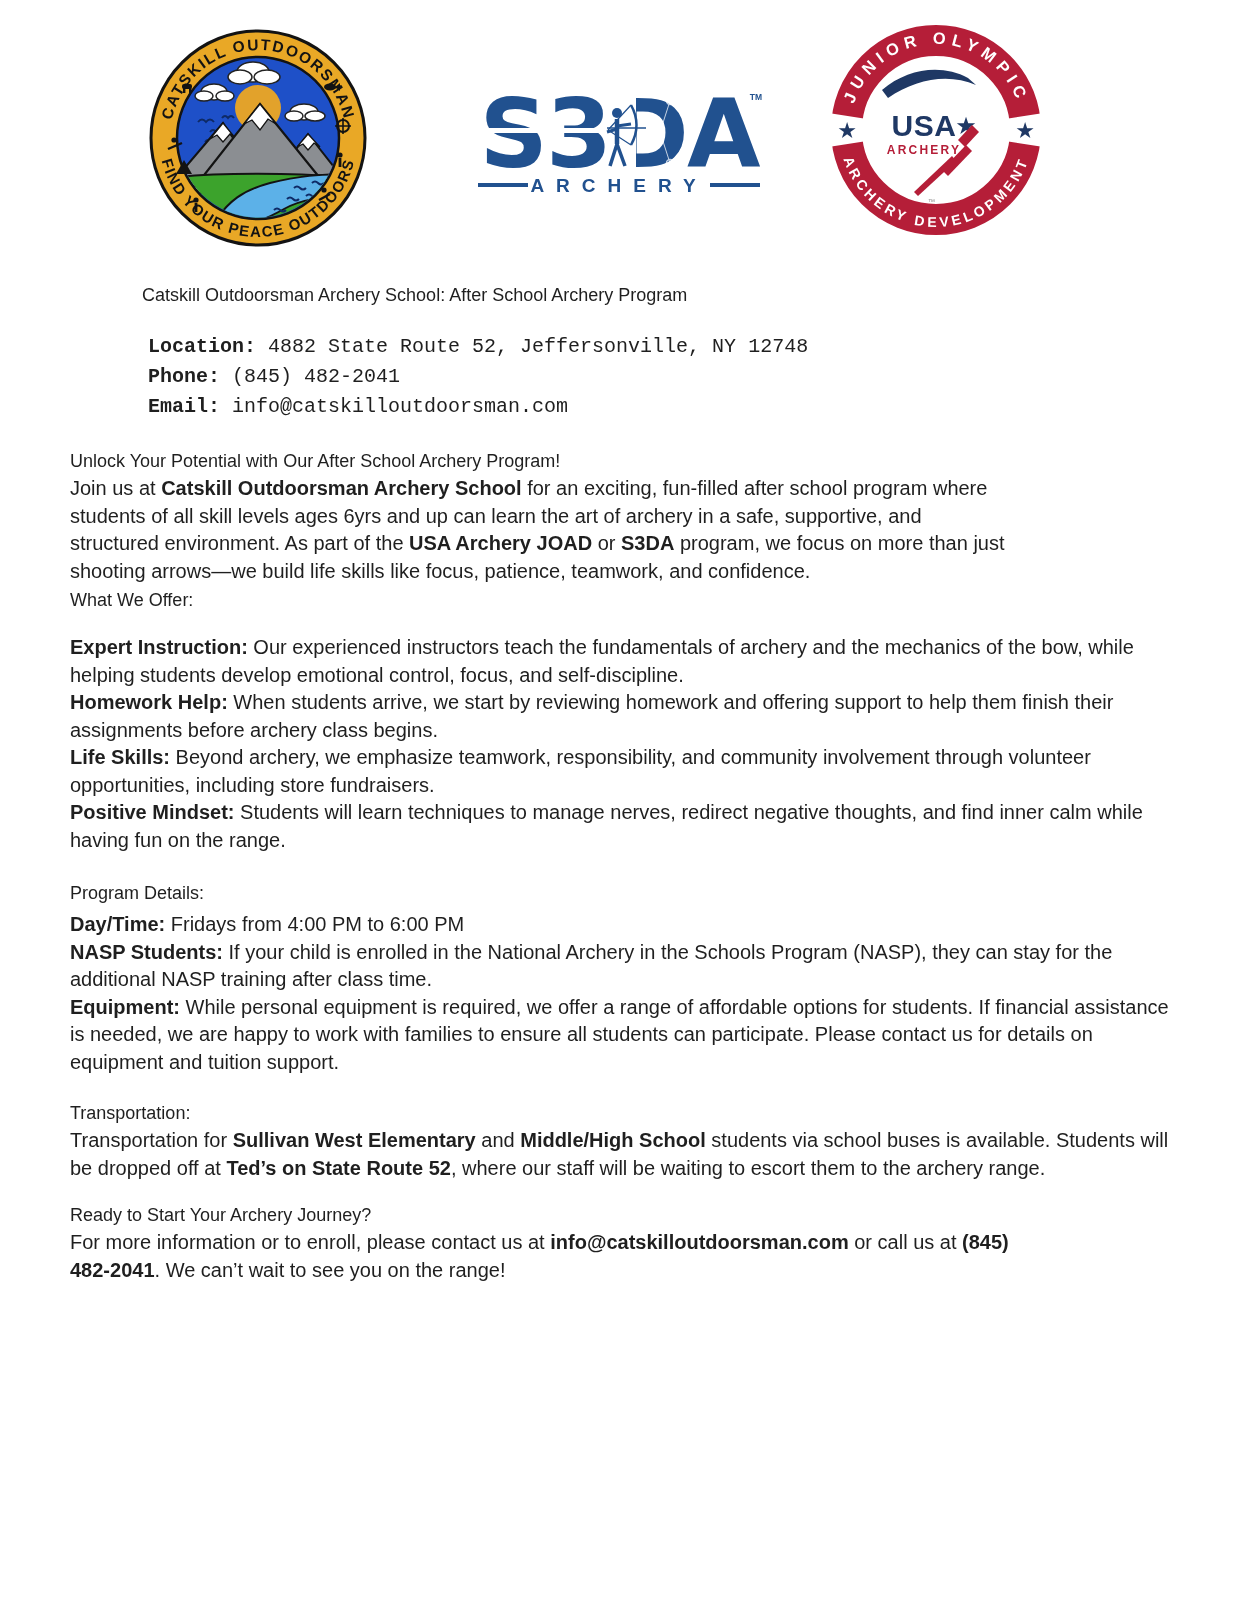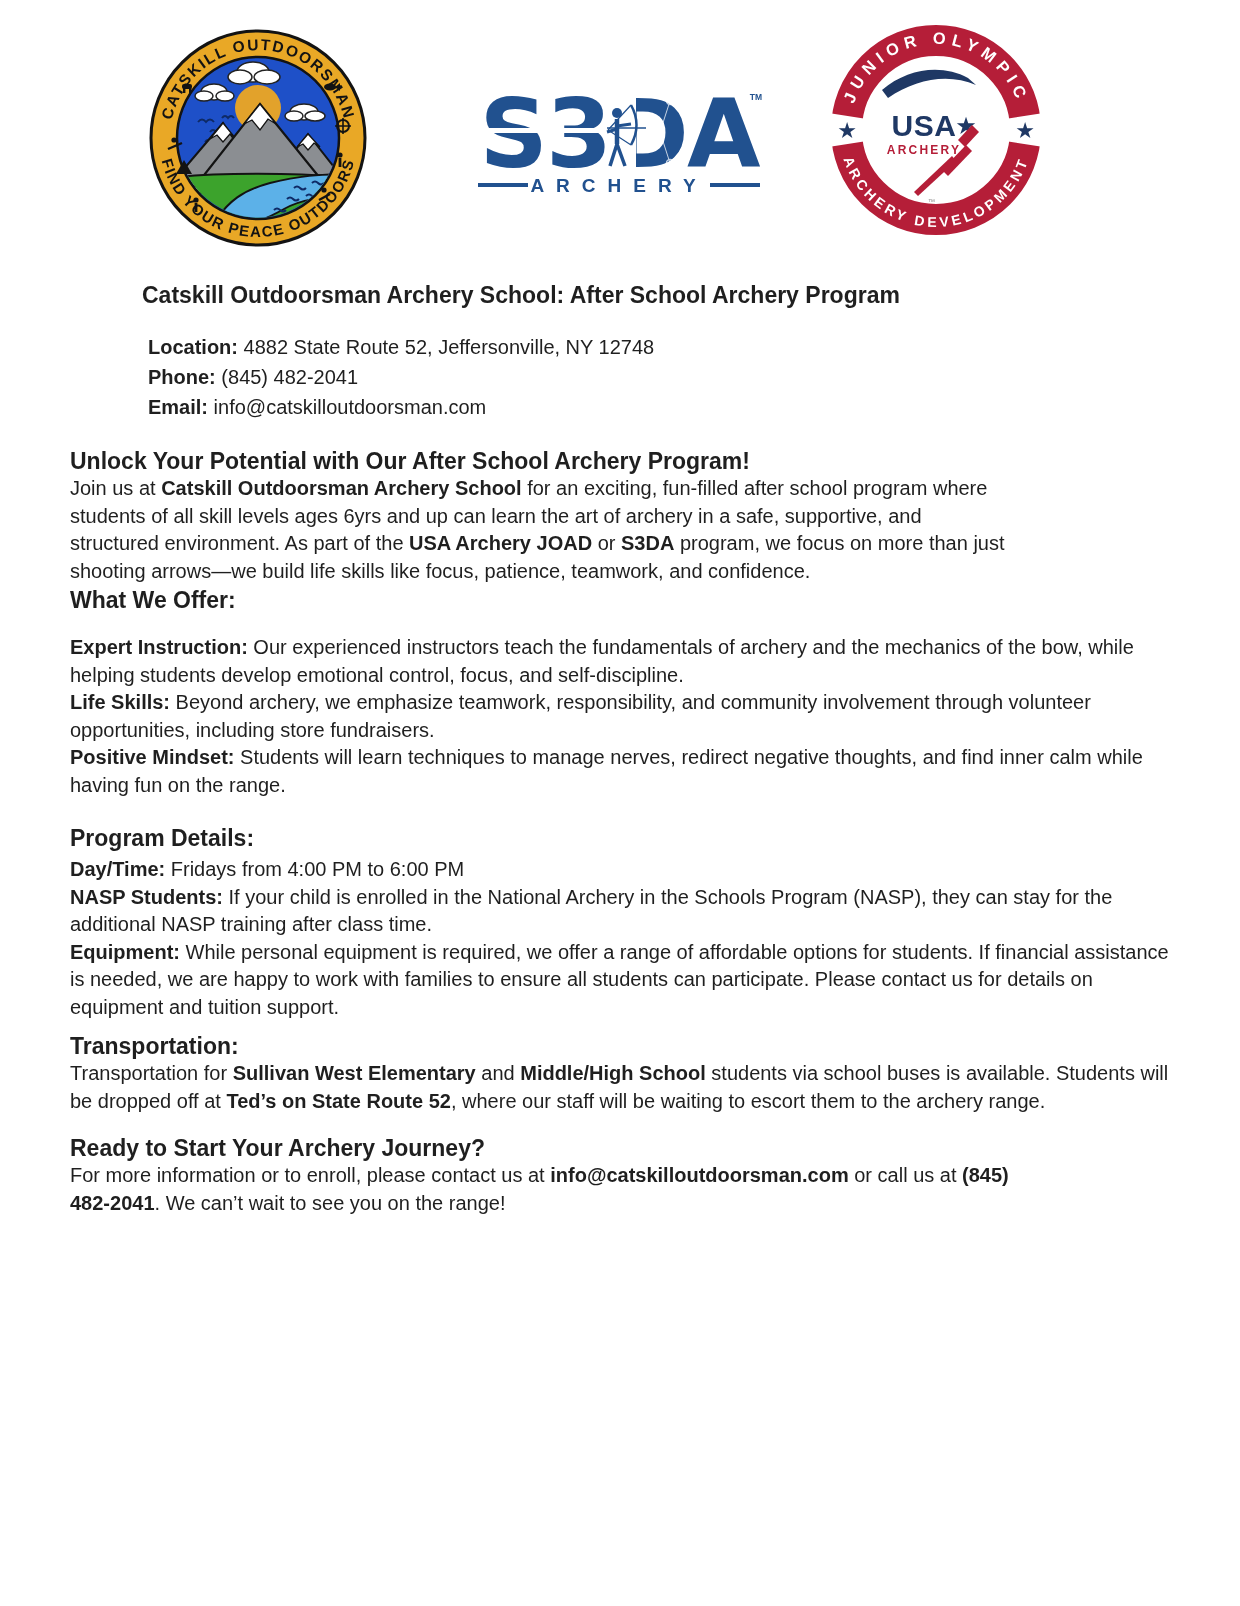--- a/index.html
+++ b/index.html
@@ -11,32 +11,32 @@
   }
   .logos { position:relative; height:250px; }
   .logo { position:absolute; }
   .logo-catskill { left:148px; top:28px; width:220px; height:220px; }
   .logo-s3da    { left:474px; top:88px;  width:290px; height:112px; }
   .logo-joad    { left:830px; top:24px;  width:212px; height:212px; }
   .logo svg { display:block; width:100%; height:100%; }
 
   .content { padding:0 70px; font-size:20px; line-height:27.5px; }
   .content p { margin:0; }
-  h1, h2 { font-size:23px; line-height:27px; margin:0; font-weight:bold; }
+  h1, h2 { font-size:18px; line-height:27px; margin:0; font-weight:normal; }
 
   .title        { margin:32px 0 0 72px; }
-  .contact      { margin:23px 0 4px 78px; line-height:30px; }
+  .contact      { margin:23px 0 4px 78px; line-height:30px;font-family:Liberation Mono, monospace; }
   .h-unlock     { margin-top:26px; }
   .p-intro      { margin:16px 0 0 75px; max-width:940px; }
   .h-offer      { margin-top:2px; }
   .offer-block  { margin-top:20px; }
   .h-details    { margin-top:26px; }
   .details-block{ margin-top:4px; }
   .p-daytime    { margin-bottom:10px; }
-  .h-transport  { margin-top:12px; }
+  .h-transport  { margin-top:24px; }
   .p-transport  { margin-top:16px; }
   .h-cta        { margin-top:20px; }
   .p-cta        { margin:24px 0 0 75px; max-width:940px; }
   b { font-weight:bold; }
 </style>
 </head>
 <body>
 
 <div class="page">
 
@@ -201,20 +201,21 @@
       <p><b>Phone:</b> <span>(845) 482-2041</span></p>
       <p><b>Email:</b> <span>info@catskilloutdoorsman.com</span></p>
     </div>
 
     <h2 class="h-unlock">Unlock Your Potential with Our After School Archery Program!</h2>
     <p class="p-intro"><span>Join us at </span><b>Catskill Outdoorsman Archery School</b><span> for an exciting, fun-filled after school program where students of all skill levels ages 6yrs and up can learn the art of archery in a safe, supportive, and structured environment. As part of the </span><b>USA Archery JOAD</b><span> or </span><b>S3DA</b><span> program, we focus on more than just shooting arrows—we build life skills like focus, patience, teamwork, and confidence.</span></p>
 
     <h2 class="h-offer">What We Offer:</h2>
     <div class="offer-block">
       <p><b>Expert Instruction:</b><span> Our experienced instructors teach the fundamentals of archery and the mechanics of the bow, while helping students develop emotional control, focus, and self-discipline.</span></p>
+      <p><b>Homework Help:</b><span> When students arrive, we start by reviewing homework and offering support to help them finish their assignments before archery class begins.</span></p>
       <p><b>Life Skills:</b><span> Beyond archery, we emphasize teamwork, responsibility, and community involvement through volunteer opportunities, including store fundraisers.</span></p>
       <p><b>Positive Mindset:</b><span> Students will learn techniques to manage nerves, redirect negative thoughts, and find inner calm while having fun on the range.</span></p>
     </div>
 
     <h2 class="h-details">Program Details:</h2>
     <div class="details-block">
       <p class="p-daytime"><b>Day/Time:</b><span> Fridays from 4:00 PM to 6:00 PM</span></p>
       <p><b>NASP Students:</b><span> If your child is enrolled in the National Archery in the Schools Program (NASP), they can stay for the additional NASP training after class time.</span></p>
       <p><b>Equipment:</b><span> While personal equipment is required, we offer a range of affordable options for students. If financial assistance is needed, we are happy to work with families to ensure all students can participate. Please contact us for details on equipment and tuition support.</span></p>
     </div>

